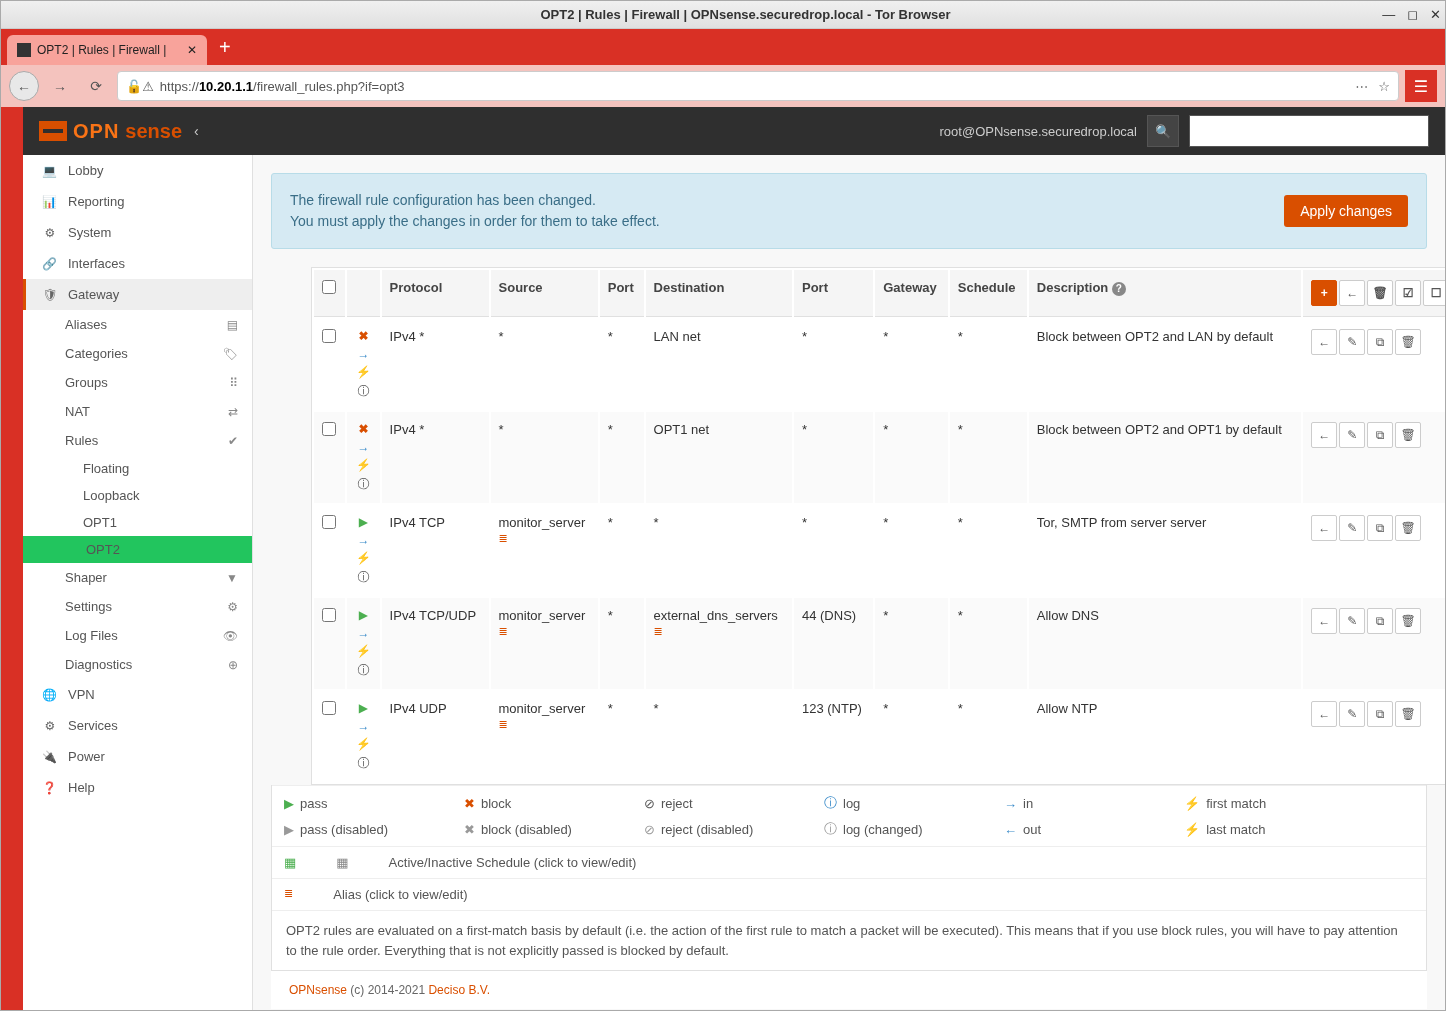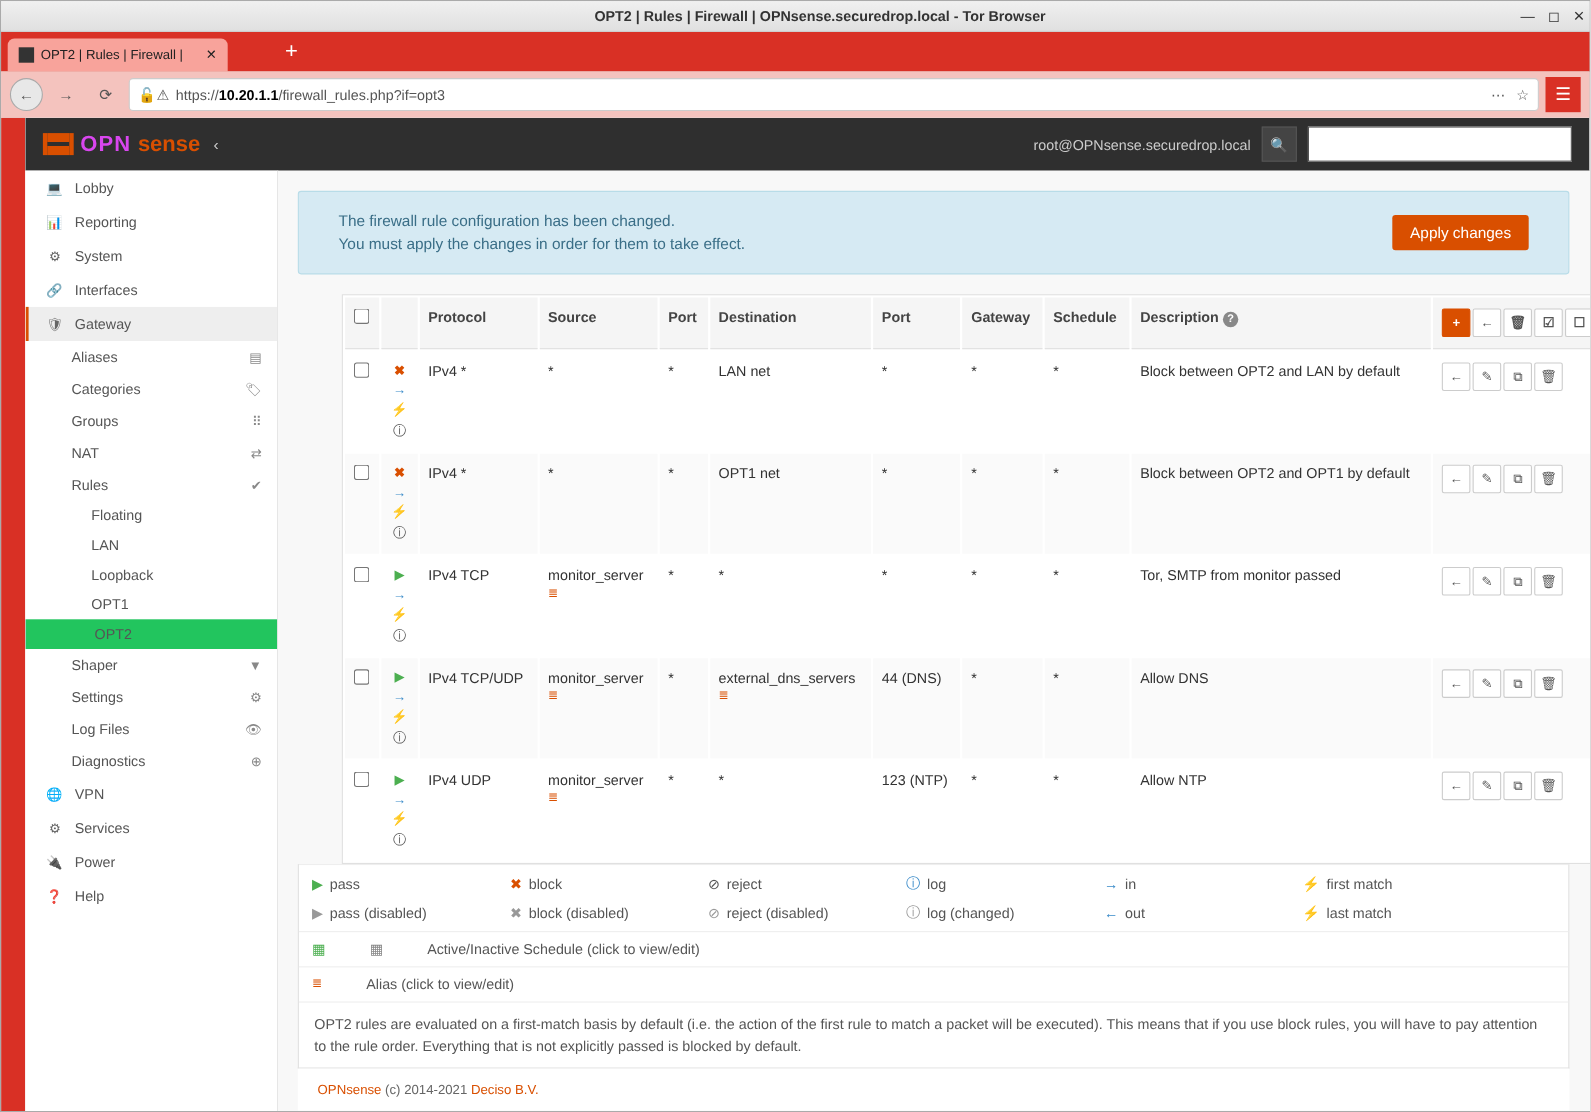--- a/index.html
+++ b/index.html
@@ -6,21 +6,21 @@
   body { font-family: "Segoe UI", "Helvetica Neue", Arial, sans-serif; font-size: 13px; color: #333; background: #f5f5f5; }
   
   
   .window { width: 1446px; height: 1011px; background: #e8e8e8; display: flex; flex-direction: column; border: 1px solid #aaa; }
   .titlebar { height: 28px; background: linear-gradient(#f0f0f0,#e0e0e0); display: flex; align-items: center; justify-content: center; position: relative; border-bottom: 1px solid #ccc; }
   .titlebar-text { font-weight: bold; font-size: 13px; color: #333; margin-left: 45px; }
   .titlebar-controls { position: absolute; right: 4px; display: flex; gap: 12px; }
   .titlebar-controls span { font-size: 13px; cursor: pointer; }
   
   
-  .browser-tabs { height: 36px; background: #d93025; display: flex; align-items: flex-end; padding-left: 6px; gap: 40px; }
+  .browser-tabs { height: 36px; background: #d93025; display: flex; align-items: flex-end; padding-left: 6px; }
   .browser-tab { background: #f8a39b; height: 30px; min-width: 200px; border-radius: 6px 6px 0 0; display: flex; align-items: center; padding: 0 10px; gap: 6px; font-size: 12px; color: #222; }
   .browser-tab .favicon { width: 14px; height: 14px; background: #333; display: inline-block; }
   .browser-tab .close { margin-left: auto; cursor: pointer; }
   .newtab { color: #fff; font-size: 20px; padding: 0 12px; align-self: center; cursor: pointer; }
   
   .browser-toolbar { height: 42px; background: #f4c3be; display: flex; align-items: center; padding: 0 8px; gap: 6px; }
   .nav-btn { width: 30px; height: 30px; border-radius: 50%; display: flex; align-items: center; justify-content: center; color: #555; cursor: pointer; font-size: 14px; }
   .nav-btn.back { background: #e8e8e8; border: 1px solid #aaa; }
   .urlbar { flex: 1; height: 30px; background: #fff; border: 1px solid #ccc; border-radius: 4px; display: flex; align-items: center; padding: 0 8px; gap: 6px; font-size: 13px; color: #555; }
   .urlbar .lock { font-size: 13px; }
@@ -29,42 +29,42 @@
   .hamburger { width: 32px; height: 32px; display: flex; align-items: center; justify-content: center; background: #d93025; color: #fff; font-size: 16px; cursor: pointer; }
   .left-strip { width: 22px; background: #d93025;}
   
   
   .app-wrap { flex: 1; display: flex; overflow: hidden; }
   .app { flex: 1; display: flex; flex-direction: column; background: #fff; overflow: auto; }
   
   
   .opn-header { height: 48px; background: #2f2f2f; display: flex; align-items: center; padding: 0 16px; gap: 12px; }
   .opn-logo { color: #d94f00; font-weight: bold; font-size: 20px; display: flex; align-items: center; gap: 6px; }
-  .opn-logo .pre { color: #d946ef; letter-spacing: 1px; }
+  .opn-logo .pre { color: #f97316; letter-spacing: 1px; }
   .opn-logo-icon { display: inline-block; width: 28px; height: 20px; background: linear-gradient(#d94f00 40%, transparent 40%, transparent 60%, #d94f00 60%); border-left: 4px solid #d94f00; border-right: 4px solid #d94f00; }
   .collapse-btn { color: #ccc; font-size: 14px; cursor: pointer; }
   .opn-header-right { margin-left: auto; display: flex; align-items: center; gap: 10px; }
   .user-text { color: #ccc; font-size: 13px; }
   .search-btn { width: 32px; height: 32px; background: #444; color: #ccc; display: flex; align-items: center; justify-content: center; border: 1px solid #555; cursor: pointer; }
   .search-input { width: 240px; height: 32px; background: #fff; border: 1px solid #555; padding: 0 8px; }
   
   
   .opn-body { flex: 1; display: flex; overflow: auto; }
   .sidebar { width: 230px; background: #fff; border-right: 1px solid #e0e0e0; overflow-y: auto; }
   .sidebar-item { display: flex; align-items: center; padding: 8px 14px; font-size: 13px; color: #555; cursor: pointer; border-left: 3px solid transparent; }
   .sidebar-item.active { background: #eee; border-left-color: #d94f00; }
   .sidebar-item .icon { width: 20px; text-align: center; margin-right: 8px; color: #666; font-size: 12px; }
   .sidebar-sub { padding-left: 42px; font-size: 13px; color: #555; display: flex; align-items: center; padding-top: 7px; padding-bottom: 7px; cursor: pointer; padding-right: 14px; }
   .sidebar-sub .right-icon { margin-left: auto; color: #888; font-size: 12px; }
   .sidebar-sub2 { padding-left: 60px; font-size: 13px; color: #555; padding-top: 6px; padding-bottom: 6px; cursor: pointer; }
   .sidebar-sub2.active { background: #22c55e; border-left: 3px solid #701a75; margin-left: -3px; padding-left: 63px; }
   
   
   .main { flex: 1; padding: 18px; background: #f8f8f8; overflow: auto; }
-  .alert { background: #d6eaf3; border: 1px solid #b8dce8; border-radius: 3px; padding: 16px 36px; display: flex; align-items: center; margin-bottom: 18px; }
+  .alert { background: #d6eaf3; border: 1px solid #b8dce8; border-radius: 3px; padding: 16px 18px; display: flex; align-items: center; margin-bottom: 18px; }
   .alert-text { color: #3a6e87; font-size: 14px; line-height: 1.5; }
   .btn-apply { margin-left: auto; background: #d94f00; color: #fff; border: none; padding: 8px 16px; font-size: 14px; border-radius: 3px; cursor: pointer; }
   
   .rules-table { width: 100%; background: #fff; border: 1px solid #e0e0e0; margin-left: 40px; }
   .rules-table th, .rules-table td { padding: 10px 8px; text-align: left; font-size: 13px; vertical-align: top; }
   .rules-table thead th { background: #f5f5f5; font-weight: bold; color: #444; border-bottom: 1px solid #e0e0e0; }
   .rules-table tbody tr { border-bottom: 1px solid #eee; }
   .rules-table tbody tr:nth-child(even) { background: #fafafa; }
   
   .chk { width: 14px; height: 14px; }
@@ -192,21 +192,20 @@
                 <span>NAT</span>
                 <span class="right-icon">⇄</span>
               </div>
               <div class="sidebar-sub">
                 <span>Rules</span>
                 <span class="right-icon">✔</span>
               </div>
             </div>
           <div id="sidebar-rules-sub">
               <div class="sidebar-sub2">Floating</div>
-              <div class="sidebar-sub2">LAN</div>
               <div class="sidebar-sub2">Loopback</div>
               <div class="sidebar-sub2">OPT1</div>
               <div class="sidebar-sub2 active">OPT2</div>
             </div>
           <div id="sidebar-firewall-sub2">
               <div class="sidebar-sub">
                 <span>Shaper</span>
                 <span class="right-icon">▼</span>
               </div>
               <div class="sidebar-sub">
@@ -340,21 +339,21 @@
       <span class="ico-info">ⓘ</span>
     </div>
                   </td>
     <td>IPv4 TCP</td>
     <td>monitor_server<br><span class="ico-list">≣</span></td>
     <td>*</td>
     <td>*</td>
     <td>*</td>
     <td>*</td>
     <td>*</td>
-    <td>Tor, SMTP from monitor passed</td>
+    <td>Tor, SMTP from server server</td>
     <td>
                     <div class="action-btns">
       <div class="action-btn">←</div>
       <div class="action-btn">✎</div>
       <div class="action-btn">⧉</div>
       <div class="action-btn">🗑</div>
     </div>
                   </td>
   </tr>
                 <tr>

